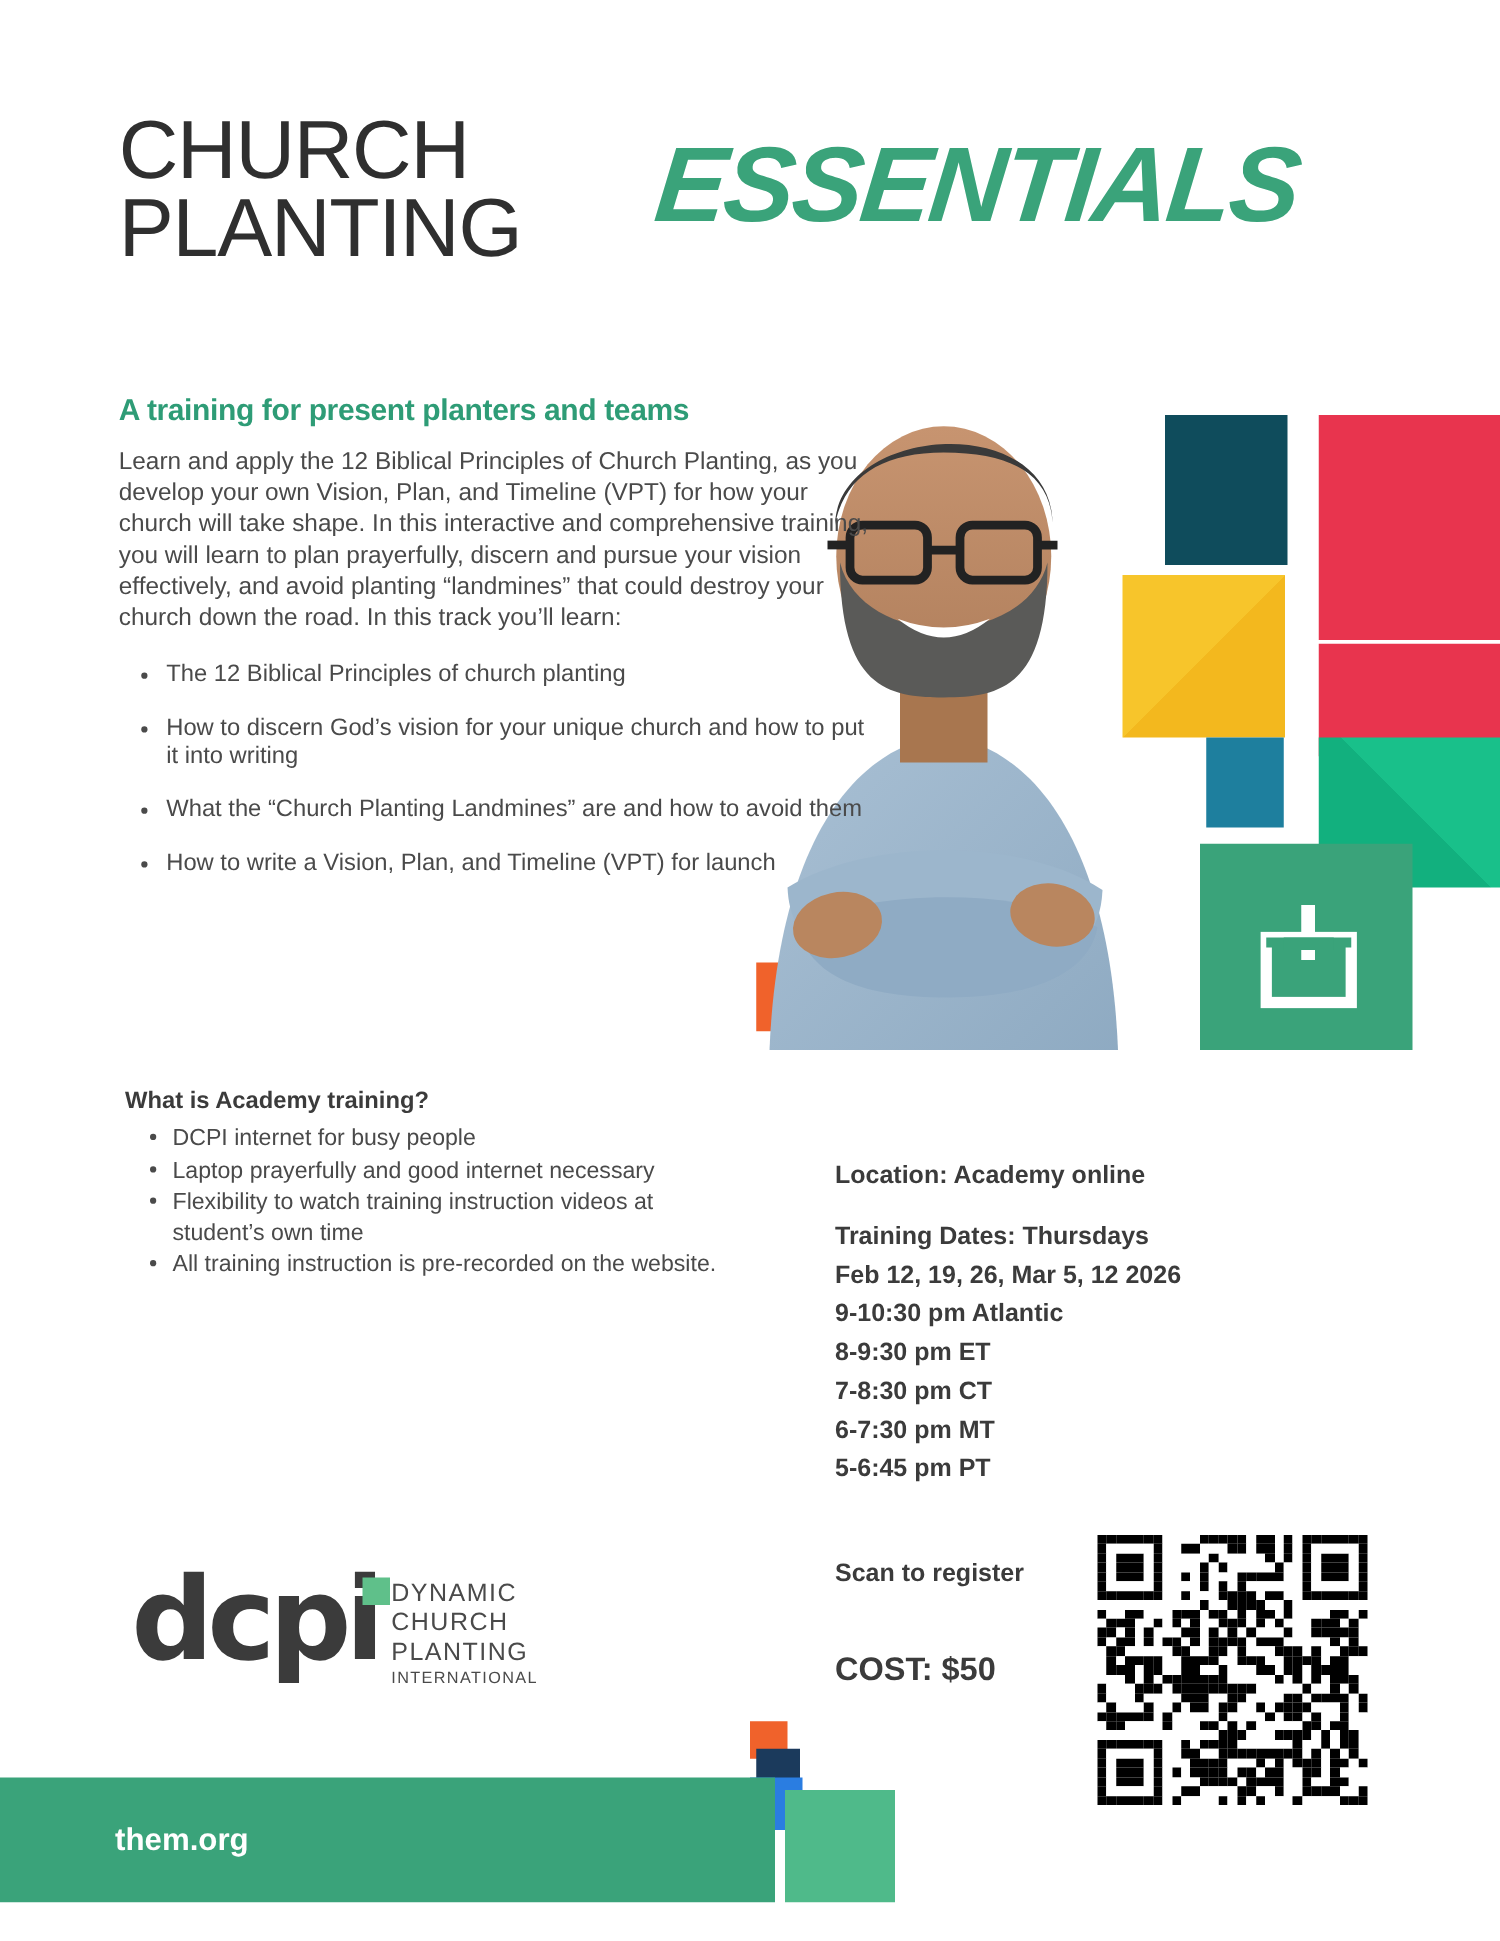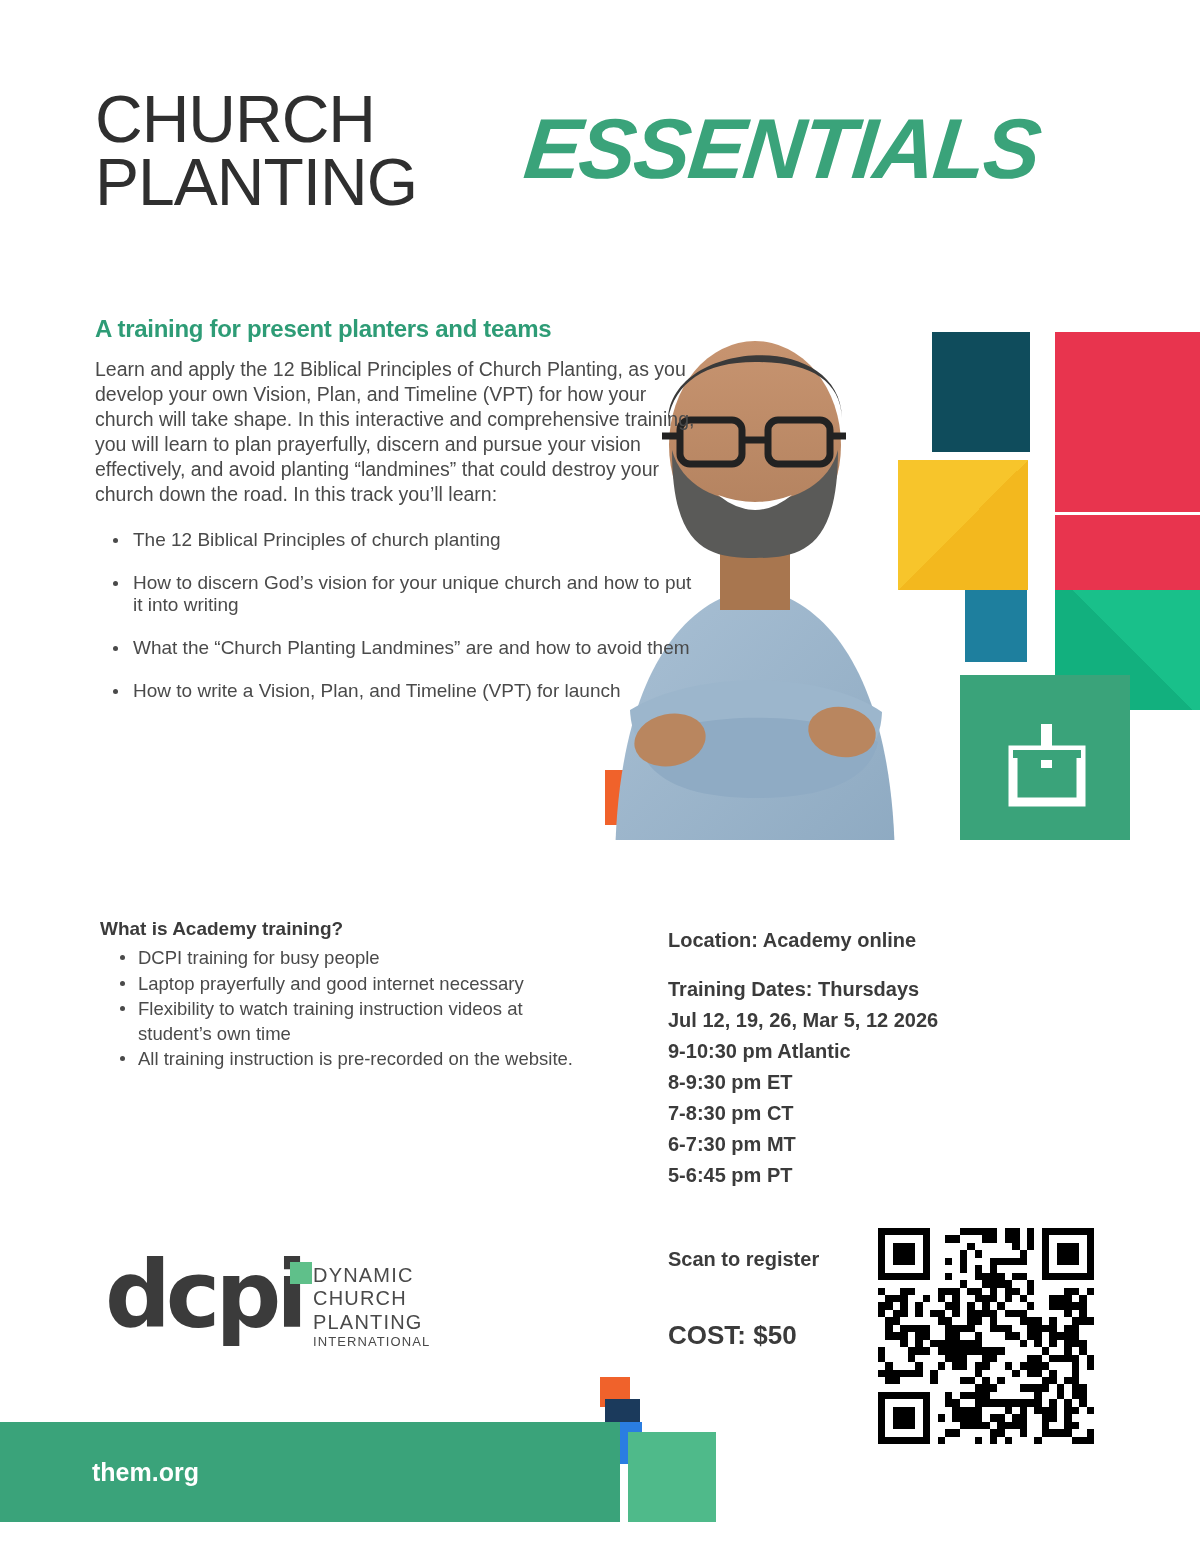--- a/index.html
+++ b/index.html
@@ -87,21 +87,21 @@
     top: 9px;
     width: 5px;
     height: 5px;
     border-radius: 50%;
     background: #4a4a4a;
   }
 
   
   .academy {
     position: absolute;
-    top: 918px;
+    top: 870px;
     left: 100px;
     width: 500px;
   }
   .academy h3 {
     font-size: 19px;
     font-weight: 700;
     color: #3b3b3b;
     margin: 0 0 6px 0;
   }
   ul.tight {
@@ -355,32 +355,32 @@
     <li>The 12 Biblical Principles of church planting</li>
     <li>How to discern God’s vision for your unique church and how to put it into writing</li>
     <li>What the “Church Planting Landmines” are and how to avoid them</li>
     <li>How to write a Vision, Plan, and Timeline (VPT) for launch</li>
   </ul>
 </div>
 
 <div class="academy">
   <h3>What is Academy training?</h3>
   <ul class="tight">
-    <li>DCPI training for busy people</li>
+    <li>DCPI internet for busy people</li>
     <li>Laptop prayerfully and good internet necessary</li>
     <li>Flexibility to watch training instruction videos  at student’s own time</li>
     <li>All training instruction is pre-recorded on the website.</li>
   </ul>
 </div>
 
 <div class="info">
   <div>Location: Academy online</div>
   <div class="gap"></div>
   <div>Training Dates: Thursdays</div>
-  <div>Jul 12, 19, 26, Mar 5, 12 2026</div>
+  <div>Feb 12, 19, 26, Mar 5, 12 2026</div>
   <div>9-10:30 pm Atlantic</div>
   <div>8-9:30 pm ET</div>
   <div>7-8:30 pm CT</div>
   <div>6-7:30 pm MT</div>
   <div>5-6:45 pm PT</div>
 </div>
 
 <div class="scan">Scan to register</div>
 <div class="cost">COST: $50</div>
 

